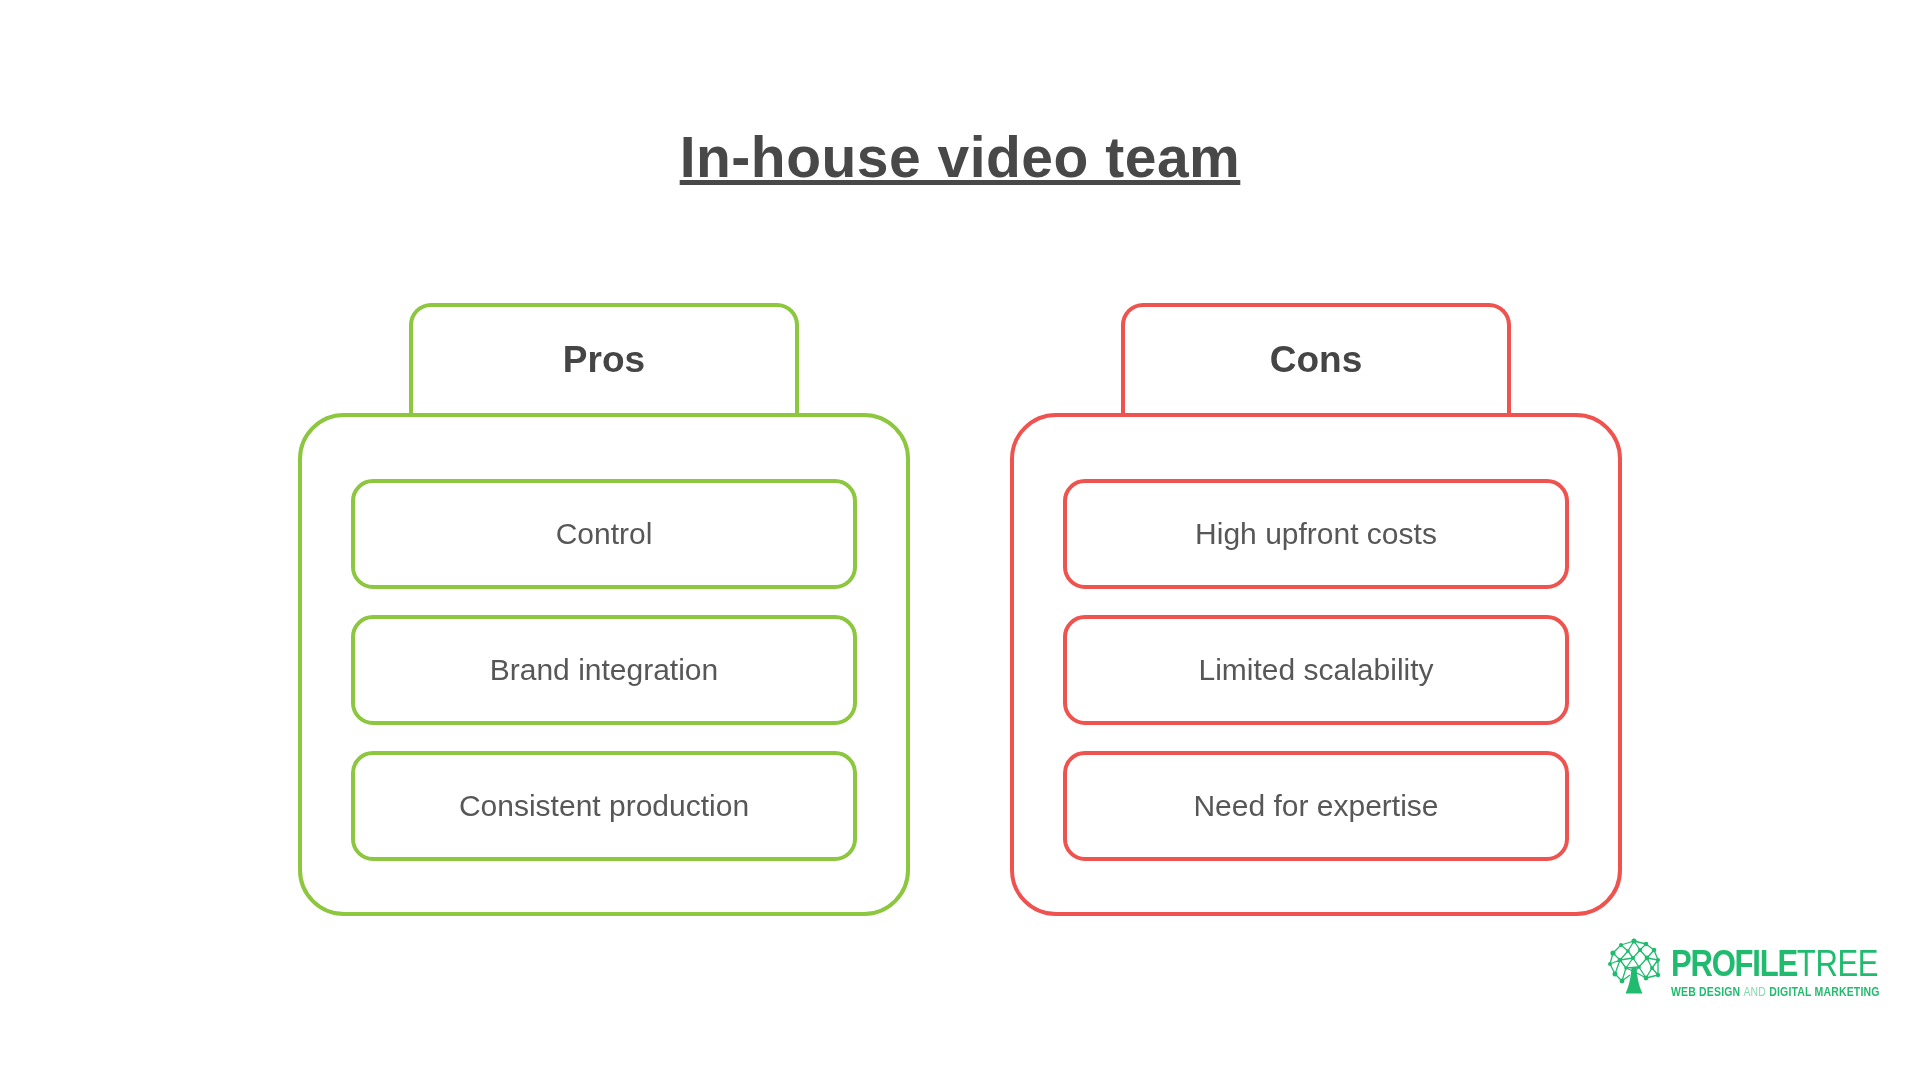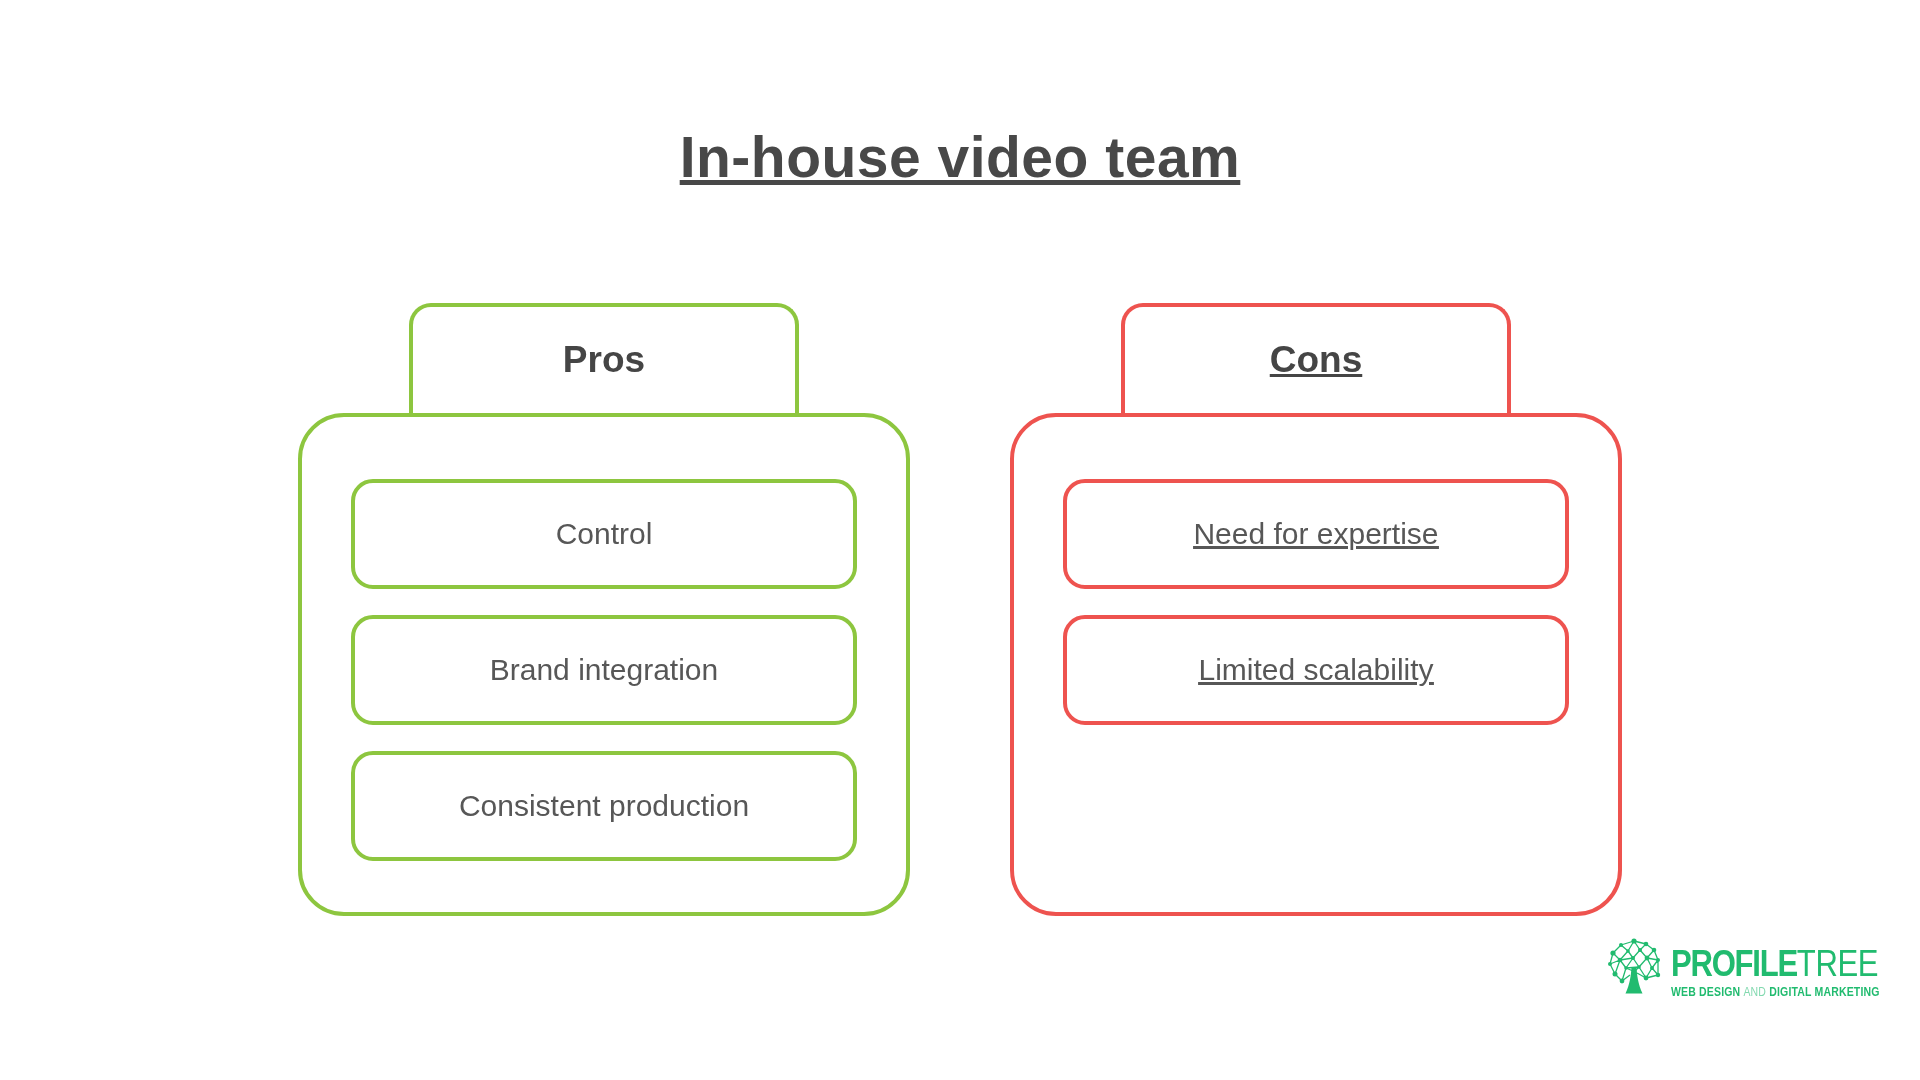--- a/index.html
+++ b/index.html
@@ -72,21 +72,21 @@
     border:4.5px solid;
     border-radius:22px;
     display:flex;
     align-items:center;
     justify-content:center;
     font-size:30px;
     color:var(--item-text);
     background:#ffffff;
   }
   .green{border-color:var(--pros-green);}
-  .red{border-color:var(--cons-red);text-decoration:underline;}
+  .red{border-color:var(--cons-red);}
   .logo{
     position:absolute;
     left:1606px;
     top:901px;
     display:flex;
     align-items:flex-end;
     margin-top:36px;
   }
   .logo-text{
     margin-left:9px;
@@ -129,22 +129,23 @@
       <div class="item green">Brand integration</div>
       <div class="item green">Consistent production</div>
     </div>
   </div>
 
   <div class="column">
     <div class="tab red">
       <span>Cons</span>
     </div>
     <div class="panel red">
+      <div class="item red">High upfront costs</div>
+      <div class="item red">Limited scalability</div>
       <div class="item red">Need for expertise</div>
-      <div class="item red">Limited scalability</div>
     </div>
   </div>
 
 </div>
 
 <div class="logo">
   <span>
     <svg width="56" height="58" viewBox="0 0 56 58" aria-hidden="true">
       <g stroke="#21BB6F" stroke-width="1.3" fill="none">
         <path d="M28 4 L15 8 M28 4 L40 7 M28 4 L22 14 M28 4 L34 13"></path>

